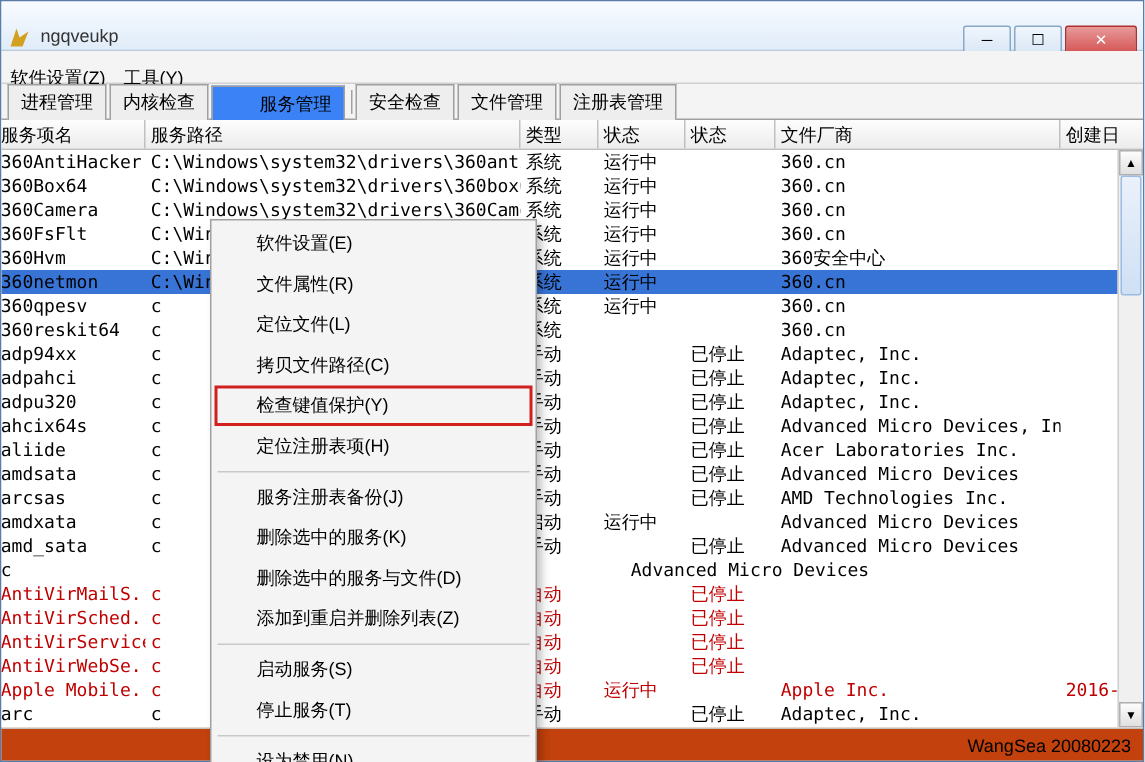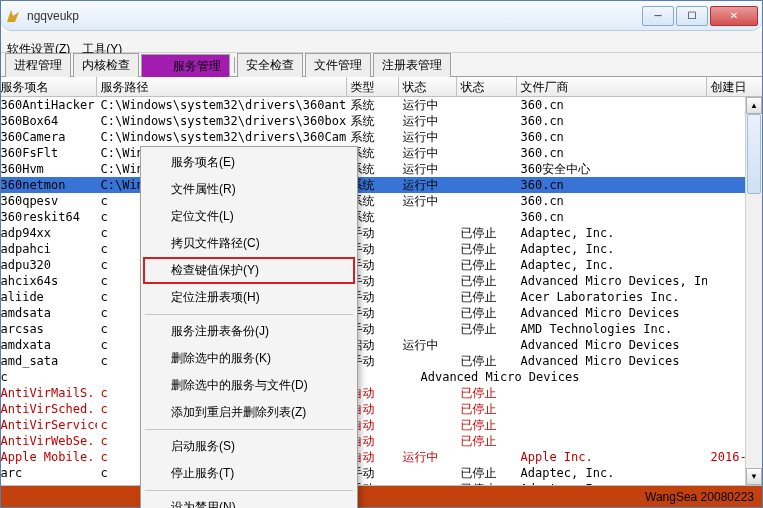--- a/index.html
+++ b/index.html
@@ -1,28 +1,28 @@
 <!DOCTYPE html>
 <html><head>
 <meta charset="utf-8">
 <style>
 * { box-sizing: border-box; margin: 0; padding: 0; }
 body { font-family: "Microsoft YaHei", SimSun, sans-serif; font-size: 12px; background: #d4e5f7; width: 763px; height: 508px; overflow: hidden; }
 .window { width: 763px; height: 508px; border: 1px solid #5a7ca8; background: #fff; display: flex; flex-direction: column; }
-.titlebar { height: 30px; background: linear-gradient(#f8fbff,#e0ecf9); display: flex; align-items: center; padding: 0 4px; border-bottom: 1px solid #b8cce0; border-radius: 10px; }
+.titlebar { height: 30px; background: linear-gradient(#f8fbff,#e0ecf9); display: flex; padding: 16px 4px; border-bottom: 1px solid #b8cce0; }
 .titlebar .icon { width: 16px; height: 16px; margin-right: 6px; }
 .titlebar .title { flex: 1; color: #333; }
 .winbtns { display: flex; gap: 2px; }
 .winbtn { width: 32px; height: 20px; border: 1px solid #8aa8c8; background: linear-gradient(#f0f6fd,#d8e6f5); border-radius: 2px; display: flex; align-items: center; justify-content: center; font-size: 10px; cursor: pointer; }
 .winbtn.close { width: 48px; background: linear-gradient(#e89a9a,#d45050); color: #fff; border-color: #b03030; }
 .menubar { height: 22px; background: #f4f4f4; display: flex; align-items: center; padding: 0 6px; gap: 12px; border-bottom: 1px solid #d0d0d0; }
 .menubar span { cursor: pointer; margin-top: 16px; }
 .tabbar { height: 24px; display: flex; align-items: center; padding: 0 4px; background: #f4f4f4; border-bottom: 1px solid #a0a0a0; }
 .tab { padding: 3px 8px; border: 1px solid #a0a0a0; border-bottom: none; margin-right: 2px; background: #eee; cursor: pointer; font-size: 12px; }
-.tab.active { background: #a21caf; position: relative; top: 1px; padding-left: 31px; }
+.tab.active { background: #3b82f6; position: relative; top: 1px; padding-left: 31px; }
 .tab-sep { width: 1px; height: 16px; background: #a0a0a0; margin: 0 2px; align-self: center; }
 .content { flex: 1; display: flex; flex-direction: column; position: relative; background: #fff; overflow: hidden; align-items: center; }
 .headers { display: flex; height: 20px; background: linear-gradient(#fdfdfd,#ececec); border-bottom: 1px solid #c0c0c0; font-size: 12px; }
 .hcell { border-right: 1px solid #c0c0c0; padding: 2px 4px; overflow: hidden; white-space: nowrap; }
 .rows { flex: 1; overflow: hidden; font-family: SimSun, monospace; font-size: 12px; }
 .row { display: flex; height: 16px; line-height: 16px; white-space: nowrap; }
 .row.sel { background: #3874d6; color: #000000; }
 .cell { overflow: hidden; padding: 0 4px; }
 .red { color: #c00000; }
 .scrollbar { position: absolute; right: 0; top: 20px; bottom: 0; width: 17px; background: #f0f0f0; border-left: 1px solid #d0d0d0; }
@@ -307,21 +307,21 @@
     <div class="thumb"></div>
     <div class="scrollbtn" style="position:absolute;bottom:0;left:0;right:0">▼</div>
   </div>
 </div>
 
 <div class="statusbar">
   <span>WangSea 20080223</span>
 </div>
 
 <div class="ctxmenu" id="ctxmenu">
-      <div class="mi">服务项名(E)</div>
+      <div class="mi">软件设置(E)</div>
       <div class="mi">文件属性(R)</div>
       <div class="mi">定位文件(L)</div>
       <div class="mi">拷贝文件路径(C)</div>
       <div class="mi highlight">检查键值保护(Y)</div>
       <div class="mi">定位注册表项(H)</div>
       <div class="sep"></div>
       <div class="mi">服务注册表备份(J)</div>
       <div class="mi">删除选中的服务(K)</div>
       <div class="mi">删除选中的服务与文件(D)</div>
       <div class="mi">添加到重启并删除列表(Z)</div>

